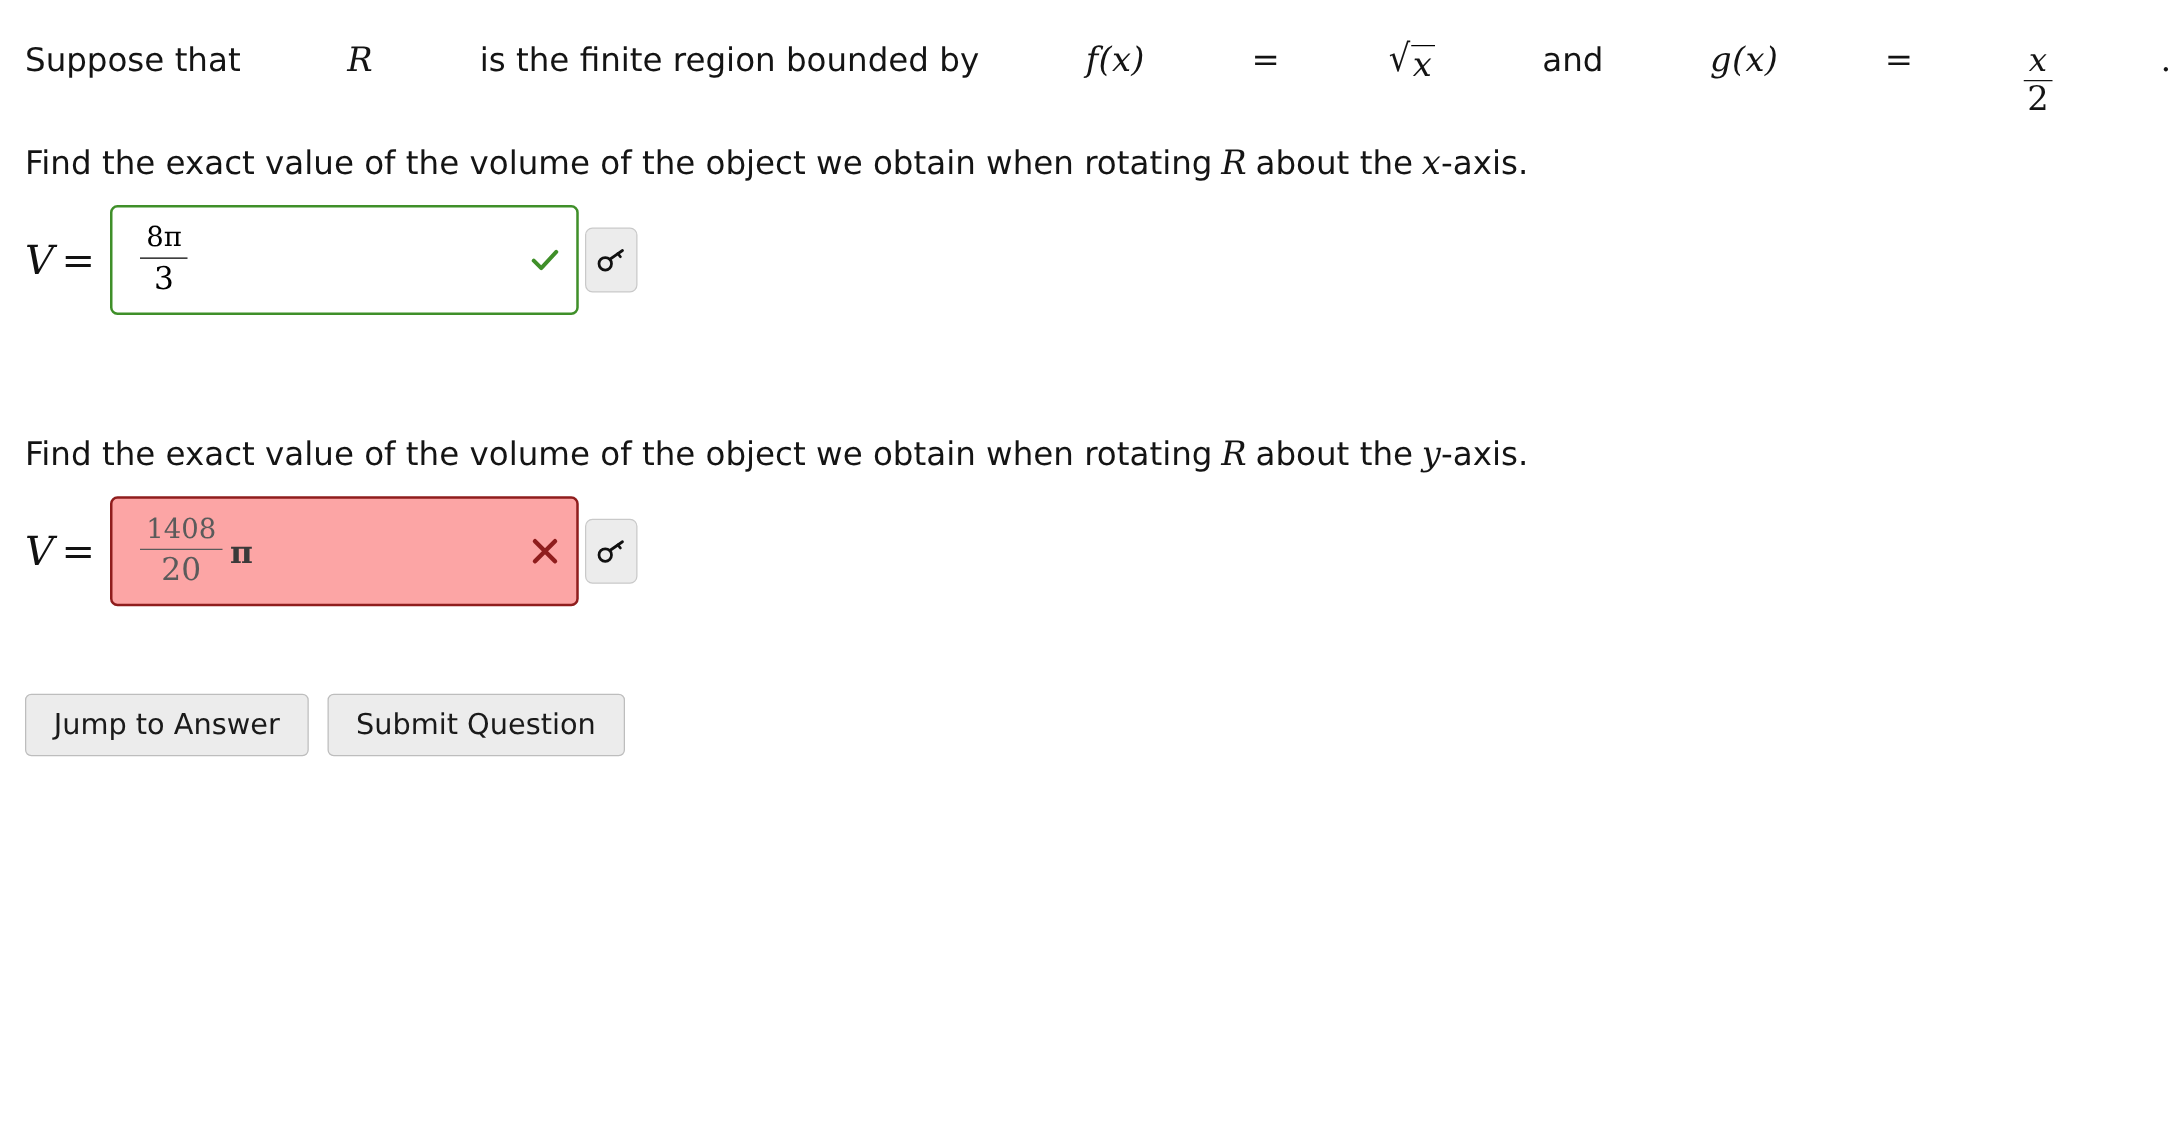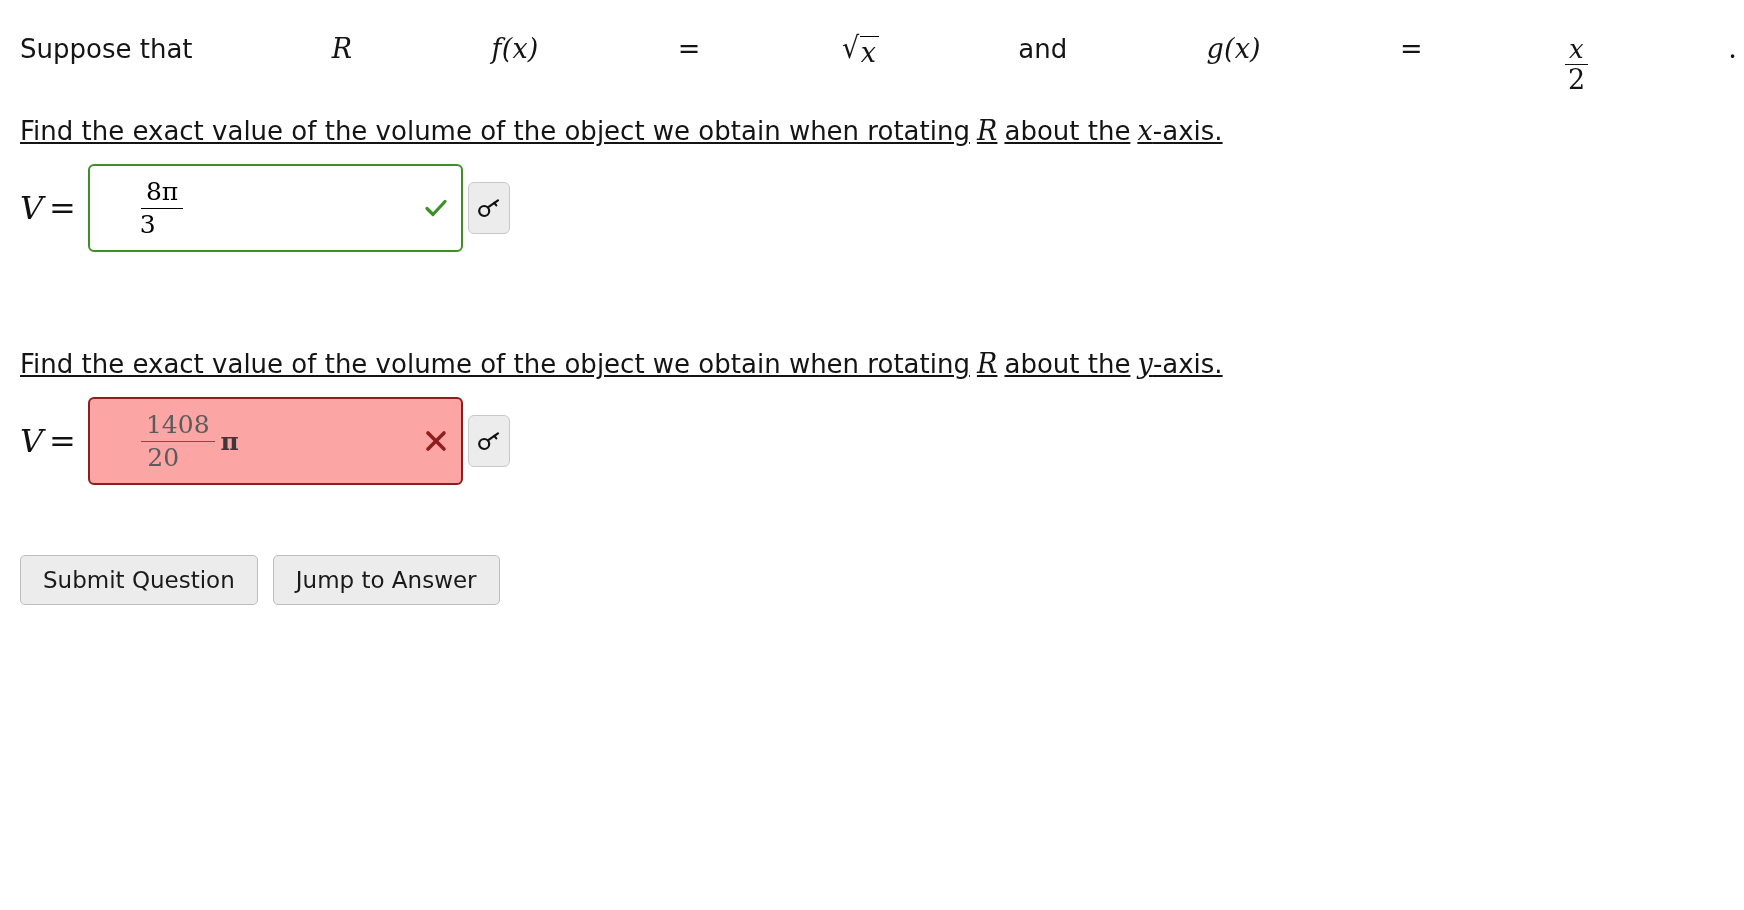--- a/index.html
+++ b/index.html
@@ -97,21 +97,21 @@
   #statement-line .seg { margin-right: 7px; }
 
   
   .prompt {
     font-size: 26px;
     color: #141414;
     white-space: nowrap;
     display: flex;
     align-items: baseline;
   }
-  .prompt .seg { margin-right: 7px; text-decoration: underline; }
+  .prompt .seg { margin-right: 7px; }
 
   
   .answer-row {
     display: flex;
     align-items: center;
     margin-top: 18px;
   }
   .vlabel {
     font-family: "DejaVu Serif", serif;
     font-style: italic;
@@ -165,22 +165,21 @@
 
   .frac-block {
     display: inline-flex;
     flex-direction: column;
     align-items: center;
     line-height: 1.12;
   }
   .frac-block .num {
     padding: 0 5px 2px 5px;
     border-bottom: 1.5px solid currentColor;
-    font-size: 25px;
-    margin-left: 29px;
+    font-size: 22px;
   }
   .frac-block .den {
     padding: 2px 5px 0 5px;
     font-size: 25px;
   }
 
   
   .status-mark {
     position: absolute;
     right: 12px;
@@ -230,20 +229,21 @@
   .spacer-md { height: 22px; }
 </style>
 </head>
 <body>
 
 <div class="page">
 
   <div class="stmt" id="statement-line">
     <span class="seg">Suppose that</span>
     <span class="seg mathvar">R</span>
+    <span class="seg">is the finite region bounded by</span>
     <span class="seg mathvar">f(x)</span>
     <span class="seg mathop">=</span>
     <span class="seg sqrt">
       <span class="radical">√</span>
       <span class="radicand">x</span>
     </span>
     <span class="seg">and</span>
     <span class="seg mathvar">g(x)</span>
     <span class="seg mathop">=</span>
     <span class="seg frac">
@@ -323,17 +323,17 @@
     <div class="key-button">
       <svg width="24" height="20" viewBox="0 0 24 20" aria-hidden="true">
         <circle cx="7.2" cy="13" r="5" fill="none" stroke="#111" stroke-width="2.2"></circle>
         <line x1="10.9" y1="9.4" x2="21" y2="2.4" stroke="#111" stroke-width="2.2" stroke-linecap="round"></line>
         <line x1="17.3" y1="4.9" x2="19.3" y2="7.4" stroke="#111" stroke-width="2.2" stroke-linecap="round"></line>
       </svg>
     </div>
   </div>
 
   <div class="button-row">
+    <button class="ui-button">Jump to Answer</button>
     <button class="ui-button">Submit Question</button>
-    <button class="ui-button">Jump to Answer</button>
   </div>
 
 </div>
 
 </body></html>

